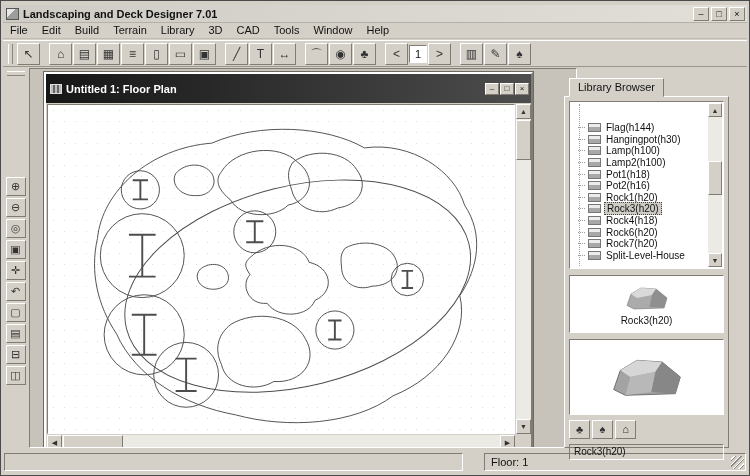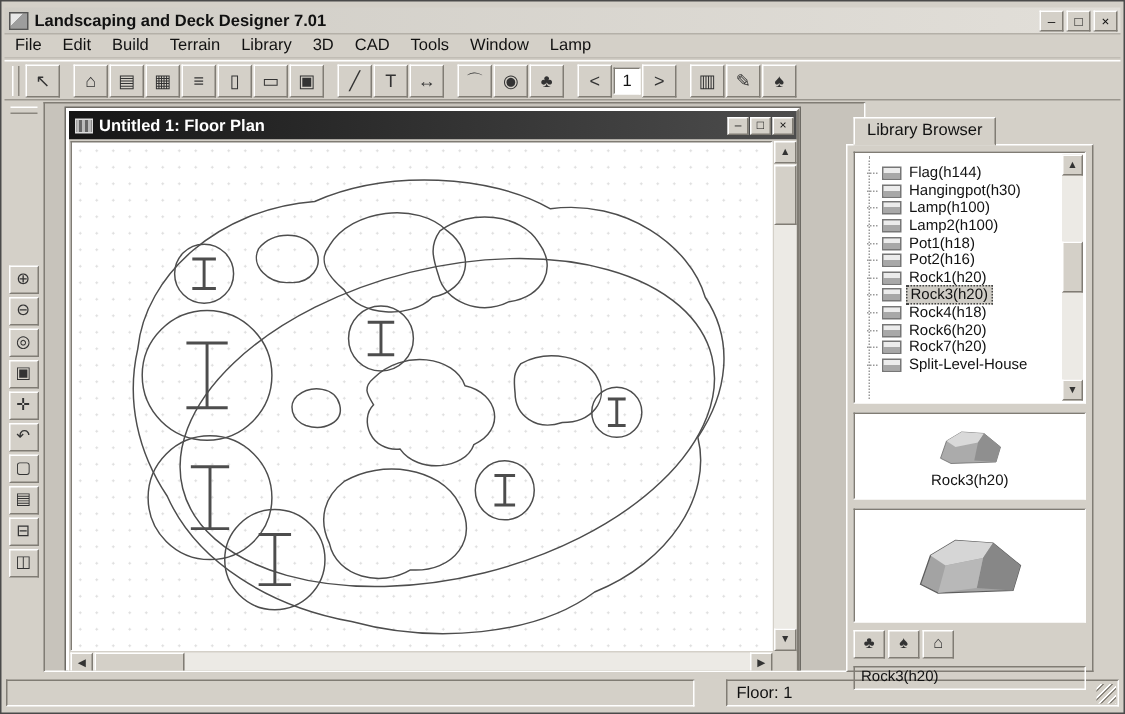--- a/index.html
+++ b/index.html
@@ -49,21 +49,21 @@
     border:1px solid;border-color:var(--hl) var(--sh) var(--sh) var(--hl);background:var(--face);color:#333;}
 
   
   .mdi{position:absolute;left:28px;top:67px;right:172px;bottom:27px;background:#c7c3bb;
     border:1px solid;border-color:var(--sh) var(--hl) var(--hl) var(--sh);overflow:hidden;}
 
   
   .docwin{position:absolute;left:14px;top:3px;width:489px;height:380px;background:var(--face);
     border:2px solid;border-color:var(--hl) var(--sh) var(--sh) var(--hl);
     box-shadow:0 0 0 1px #6d6a64;display:flex;flex-direction:column;}
-  .doc-titlebar{height:19px;background:linear-gradient(90deg,#161616,#4d4d4d);color:#fff;
+  .doc-titlebar{height:29px;background:linear-gradient(90deg,#161616,#4d4d4d);color:#fff;
     display:flex;align-items:center;padding:0 2px;}
   .doc-icon{width:12px;height:10px;margin:0 4px 0 2px;border:1px solid #ddd;
     background:repeating-linear-gradient(90deg,#bbb 0 2px,#666 2px 4px);}
   .doc-title{font-weight:bold;font-size:11px;}
   .doc-btns{margin-left:auto;display:flex;gap:1px;}
   .doc-btn{width:14px;height:12px;font-size:8px;line-height:10px;text-align:center;color:#111;
     border:1px solid;border-color:var(--hl) var(--sh) var(--sh) var(--hl);background:var(--face);}
   .doc-body{position:relative;flex:1;background:var(--face);}
   .canvas{position:absolute;left:1px;top:1px;right:16px;bottom:16px;background:#fff;
     border:1px solid;border-color:var(--sh) var(--hl) var(--hl) var(--sh);
@@ -78,21 +78,21 @@
   .sb-thumb{position:absolute;border:1px solid;border-color:var(--hl) var(--sh) var(--sh) var(--hl);background:var(--face);}
   .sb-corner{position:absolute;right:0;bottom:0;width:15px;height:15px;background:var(--face);}
 
   
   .rightpanel{position:absolute;right:18px;top:67px;width:169px;bottom:27px;}
   .tab{display:inline-block;margin-left:7px;margin-top:10px;padding:2px 8px 3px 8px;position:relative;z-index:2;
     background:var(--face);border:1px solid;border-color:var(--hl) var(--sh) var(--face) var(--hl);font-size:11px;}
   .libbox{position:absolute;left:2px;right:2px;top:28px;bottom:0;z-index:1;
     border:1px solid;border-color:var(--hl) var(--sh) var(--sh) var(--hl);background:var(--face);padding:4px;}
   .tree{position:relative;height:168px;background:#fff;
-    border:1px solid;border-color:var(--sh) var(--hl) var(--hl) var(--sh);overflow:hidden;padding:8px 16px 2px 2px;}
+    border:1px solid;border-color:var(--sh) var(--hl) var(--hl) var(--sh);overflow:hidden;padding:20px 16px 2px 2px;}
   .tree::before{content:"";position:absolute;left:9px;top:2px;bottom:2px;border-left:1px dotted #9a9a9a;}
   .titem{display:flex;align-items:center;height:11.6px;gap:3px;font-size:10px;white-space:nowrap;}
   .stub{width:7px;margin-left:6px;border-top:1px dotted #9a9a9a;flex:none;}
   .ticon{width:13px;height:9px;flex:none;border:1px solid #767676;
     background:linear-gradient(180deg,#ececec 45%,#a8a8a8 45%);}
   .tlabel{padding:0 2px;}
   .titem.sel .tlabel{background:#cfccc5;border:1px dotted #444;}
   .tree-scroll{position:absolute;top:1px;right:1px;bottom:1px;width:14px;background:#eceae5;}
   .tree-scroll .sb-btn{width:14px;height:14px;}
   .pv{margin-top:6px;background:#fff;border:1px solid;border-color:var(--sh) var(--hl) var(--hl) var(--sh);
@@ -132,21 +132,21 @@
   <div class="menubar">
     <span class="menuitem">File</span>
     <span class="menuitem">Edit</span>
     <span class="menuitem">Build</span>
     <span class="menuitem">Terrain</span>
     <span class="menuitem">Library</span>
     <span class="menuitem">3D</span>
     <span class="menuitem">CAD</span>
     <span class="menuitem">Tools</span>
     <span class="menuitem">Window</span>
-    <span class="menuitem">Lamp</span>
+    <span class="menuitem">Help</span>
   </div>
 
   <div class="toolbar">
     <span class="vgrip"></span>
     <button class="tb">↖</button>
     <span class="tb-gap"></span>
     <button class="tb">⌂</button>
     <button class="tb">▤</button>
     <button class="tb">▦</button>
     <button class="tb">≡</button>

